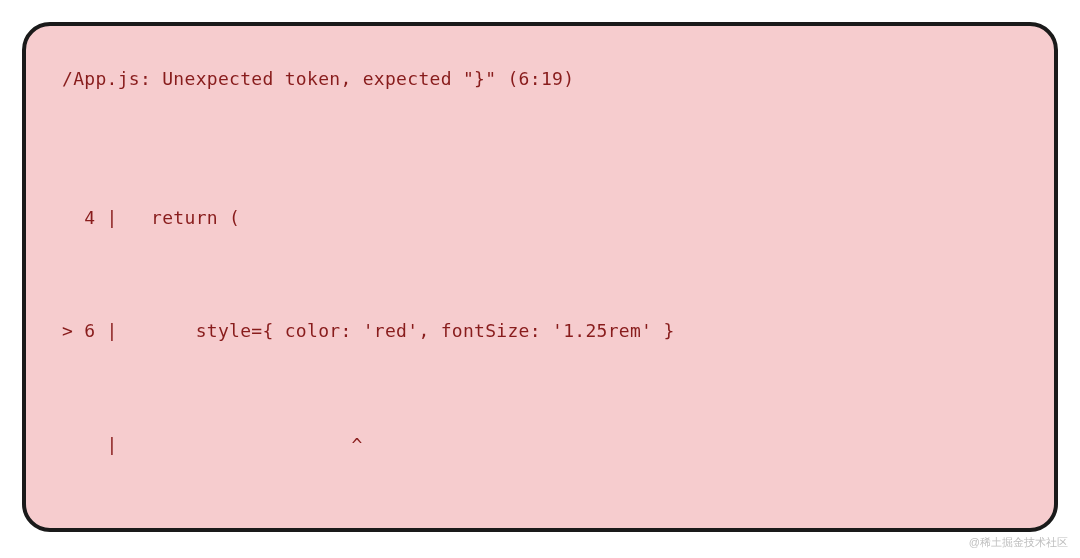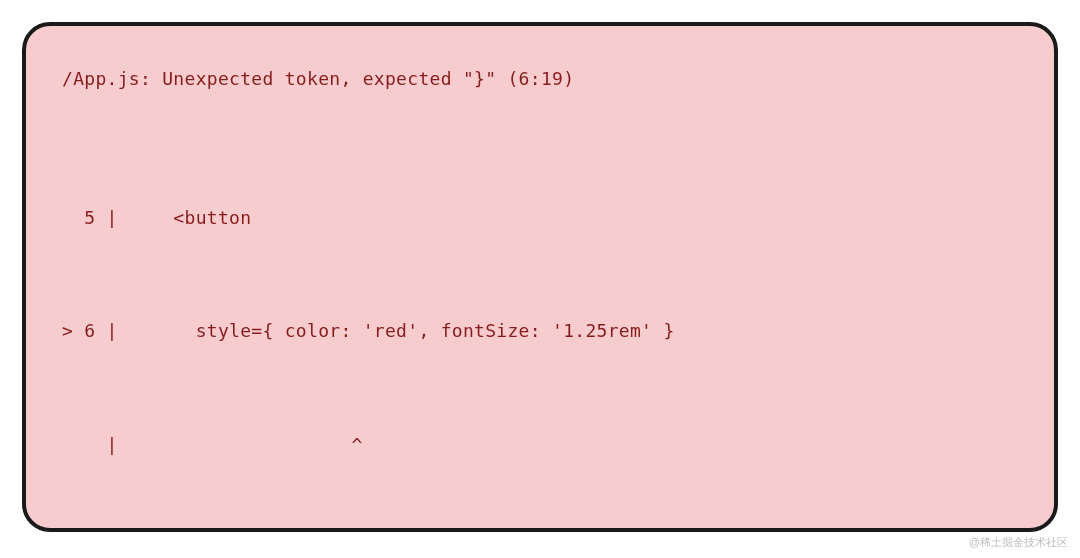--- a/index.html
+++ b/index.html
@@ -49,21 +49,21 @@
       font-size: 11px;
       font-family: -apple-system, BlinkMacSystemFont, sans-serif;
     }
   </style>
 </head>
 <body>
 
 <div class="error-panel">
   <div class="error-message">/App.js: Unexpected token, expected "}" (6:19)</div>
   <div class="code-block">
-    <span class="code-line">  5 |     &lt;button</span>
+    <span class="code-line">  4 |   return (</span>
     <span class="code-line">&gt; 6 |       style={ color: 'red', fontSize: '1.25rem' }</span>
     <span class="code-line">    |                     ^</span>
     
     
     
   </div>
 </div>
 
 <div class="watermark">@稀土掘金技术社区</div>
 

